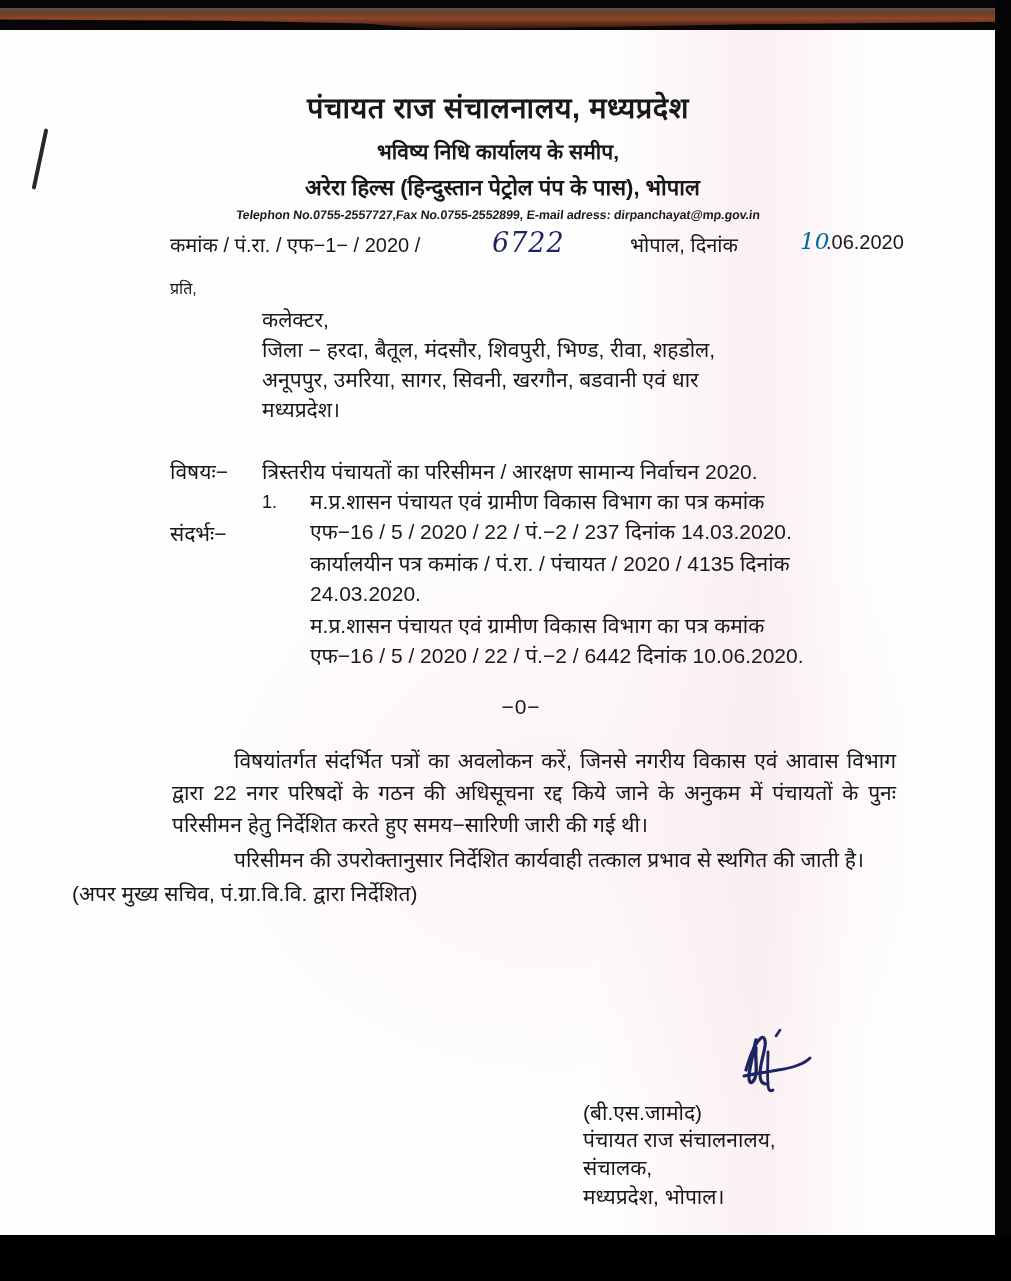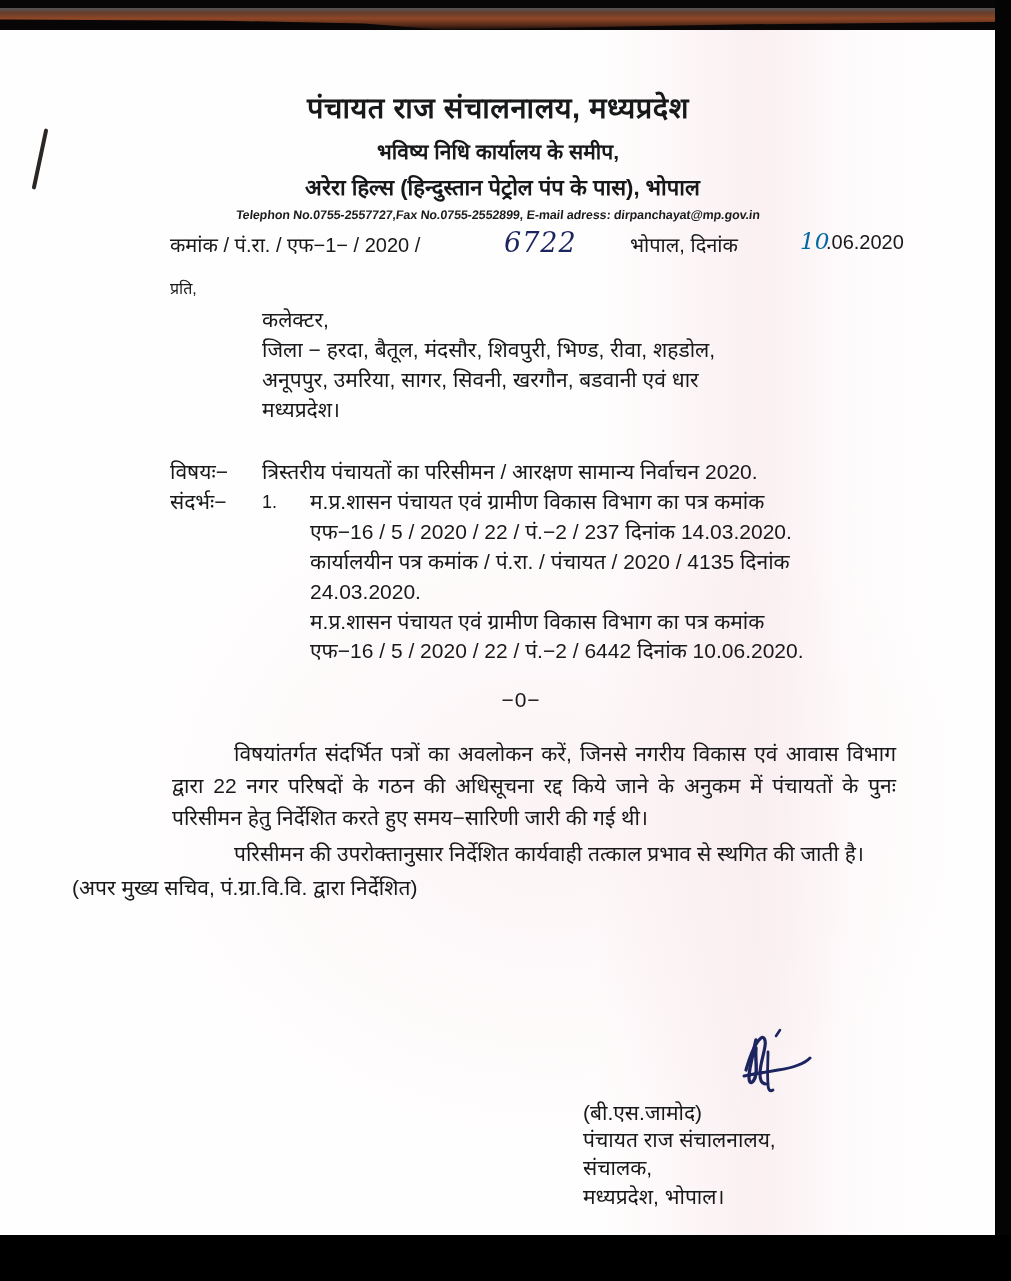--- a/index.html
+++ b/index.html
@@ -152,21 +152,21 @@
     font-weight: 500;
   }
   .refline .ref-left {
     position: absolute;
     left: 170px;
     top: 0;
     white-space: nowrap;
   }
   .refline .ref-hand {
     position: absolute;
-    left: 504px;
+    left: 492px;
     top: -4px;
     font-family: "DejaVu Serif", serif;
     font-size: 27px;
     font-style: italic;
     color: #1d2560;
     letter-spacing: 1px;
   }
   .refline .ref-place {
     position: absolute;
     left: 630px;
@@ -225,20 +225,21 @@
   }
   .ref-row {
     display: flex;
     margin-left: 170px;
     line-height: 1.42;
   }
   .ref-row .lbl {
     width: 92px;
     flex: 0 0 92px;
     white-space: nowrap;
+    margin-top: 32px;
   }
   .ref-row .num {
     width: 48px;
     flex: 0 0 48px;
     font-size: 18px;
     padding-top: 3px;
   }
   .ref-row .body {
     flex: 1 1 auto;
     padding-right: 92px;

